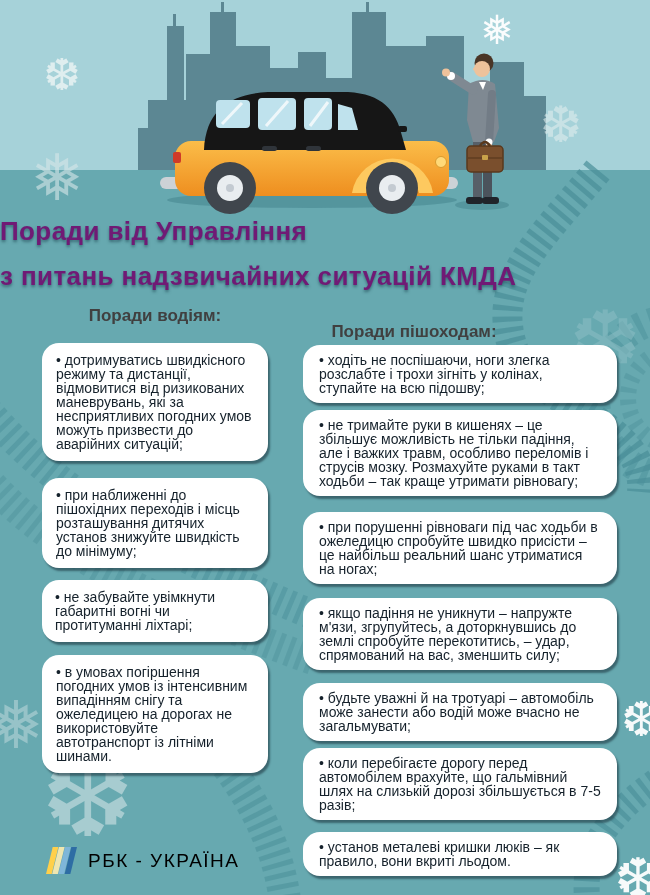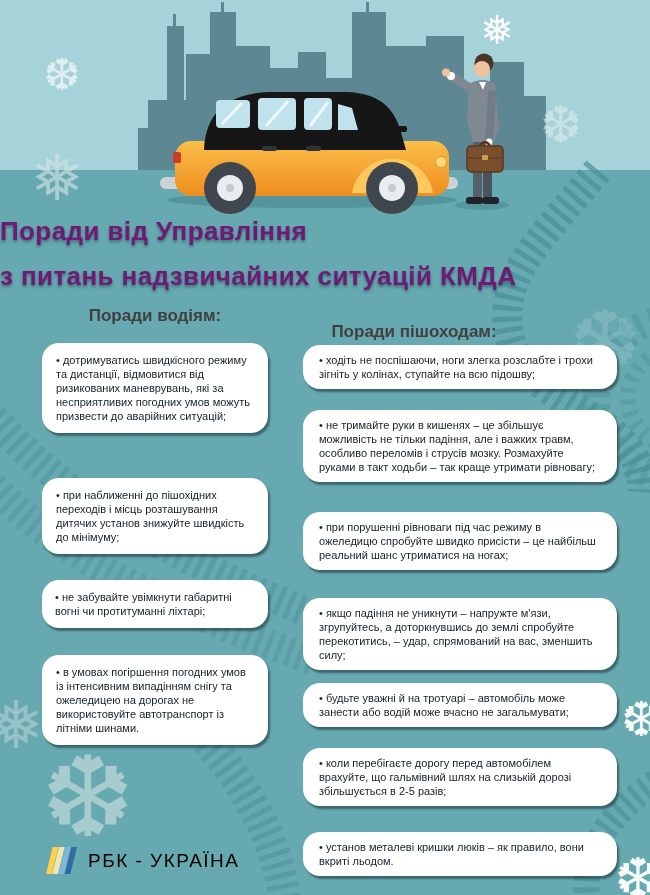--- a/index.html
+++ b/index.html
@@ -22,21 +22,21 @@
     position:absolute; z-index:3; font-size:17px; font-weight:bold;
     color:#404040; text-align:center;
   }
   #hdr-drivers { left:42px; top:306px; width:226px; }
   #hdr-pedestrians { left:303px; top:322px; width:222px; }
 
   .tip {
     position:absolute; z-index:3; box-sizing:border-box;
     background:#ffffff; border-radius:17px;
     box-shadow:2px 3px 2px rgba(30,56,66,.6);
-    color:#15212b; font-size:11px; line-height:14px;
+    color:#15212b; font-size:14px; line-height:14px;
   }
   .tip.left  { left:42px;  width:226px; padding:10px 14px; }
   .tip.right { left:303px; width:314px; padding:8px 16px; }
 
   #d1 { top:343px; } #d2 { top:478px; } #d3 { top:580px;padding-left:13px; } #d4 { top:655px; }
   #p1 { top:345px; } #p2 { top:410px; } #p3 { top:512px; } #p4 { top:598px; }
   #p5 { top:683px; } #p6 { top:748px; } #p7 { top:832px; }
 
   .brand {
     position:absolute; left:46px; top:845px; z-index:3;
@@ -173,24 +173,24 @@
 <div class="col-header" id="hdr-drivers">Поради водіям:</div>
 <div class="col-header" id="hdr-pedestrians">Поради пішоходам:</div>
 
 <div class="tip left" id="d1">• дотримуватись швидкісного режиму та дистанції, відмовитися від ризикованих маневрувань, які за несприятливих погодних умов можуть призвести до аварійних ситуацій;</div>
 <div class="tip left" id="d2">• при наближенні до пішохідних переходів і місць розташування дитячих установ знижуйте швидкість до мінімуму;</div>
 <div class="tip left" id="d3">• не забувайте увімкнути габаритні вогні чи протитуманні ліхтарі;</div>
 <div class="tip left" id="d4">• в умовах погіршення погодних умов із інтенсивним випадінням снігу та ожеледицею на дорогах не використовуйте автотранспорт із літніми шинами.</div>
 
 <div class="tip right" id="p1">• ходіть не поспішаючи, ноги злегка розслабте і трохи зігніть у колінах, ступайте на всю підошву;</div>
 <div class="tip right" id="p2">• не тримайте руки в кишенях – це збільшує можливість не тільки падіння, але і важких травм, особливо переломів і струсів мозку. Розмахуйте руками в такт ходьби – так краще утримати рівновагу;</div>
-<div class="tip right" id="p3">• при порушенні рівноваги під час режиму в ожеледицю спробуйте швидко присісти – це найбільш реальний шанс утриматися на ногах;</div>
+<div class="tip right" id="p3">• при порушенні рівноваги під час ходьби в ожеледицю спробуйте швидко присісти – це найбільш реальний шанс утриматися на ногах;</div>
 <div class="tip right" id="p4">• якщо падіння не уникнути – напружте м'язи, згрупуйтесь, а доторкнувшись до землі спробуйте перекотитись, – удар, спрямований на вас, зменшить силу;</div>
 <div class="tip right" id="p5">• будьте уважні й на тротуарі – автомобіль може занести або водій може вчасно не загальмувати;</div>
-<div class="tip right" id="p6">• коли перебігаєте дорогу перед автомобілем врахуйте, що гальмівний шлях на слизькій дорозі збільшується в 2-5 разів;</div>
+<div class="tip right" id="p6">• коли перебігаєте дорогу перед автомобілем врахуйте, що гальмівний шлях на слизькій дорозі збільшується в 7-5 разів;</div>
 <div class="tip right" id="p7">• установ металеві кришки люків – як правило, вони вкриті льодом.</div>
 
 <div class="brand">
   <svg width="31" height="31" viewBox="0 0 30 30">
     <g transform="skewX(-14) translate(7,0)">
       <rect x="0" y="2" width="5.5" height="26" fill="#ffd04a"></rect>
       <rect x="6" y="2" width="5.5" height="26" fill="#efe6b0"></rect>
       <rect x="12" y="2" width="5.5" height="26" fill="#7fb6d9"></rect>
       <rect x="18" y="2" width="5.5" height="26" fill="#2e6da4"></rect>
     </g>

